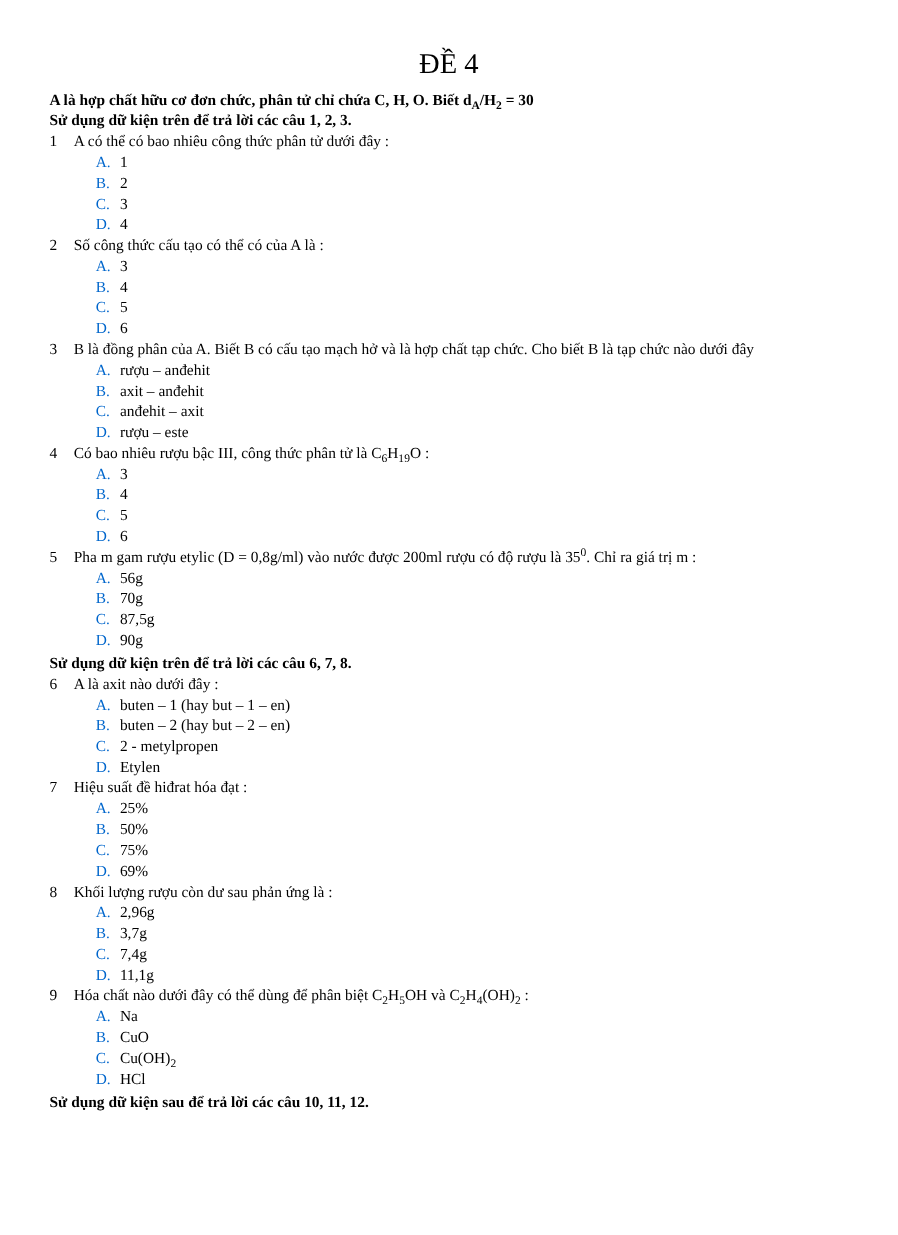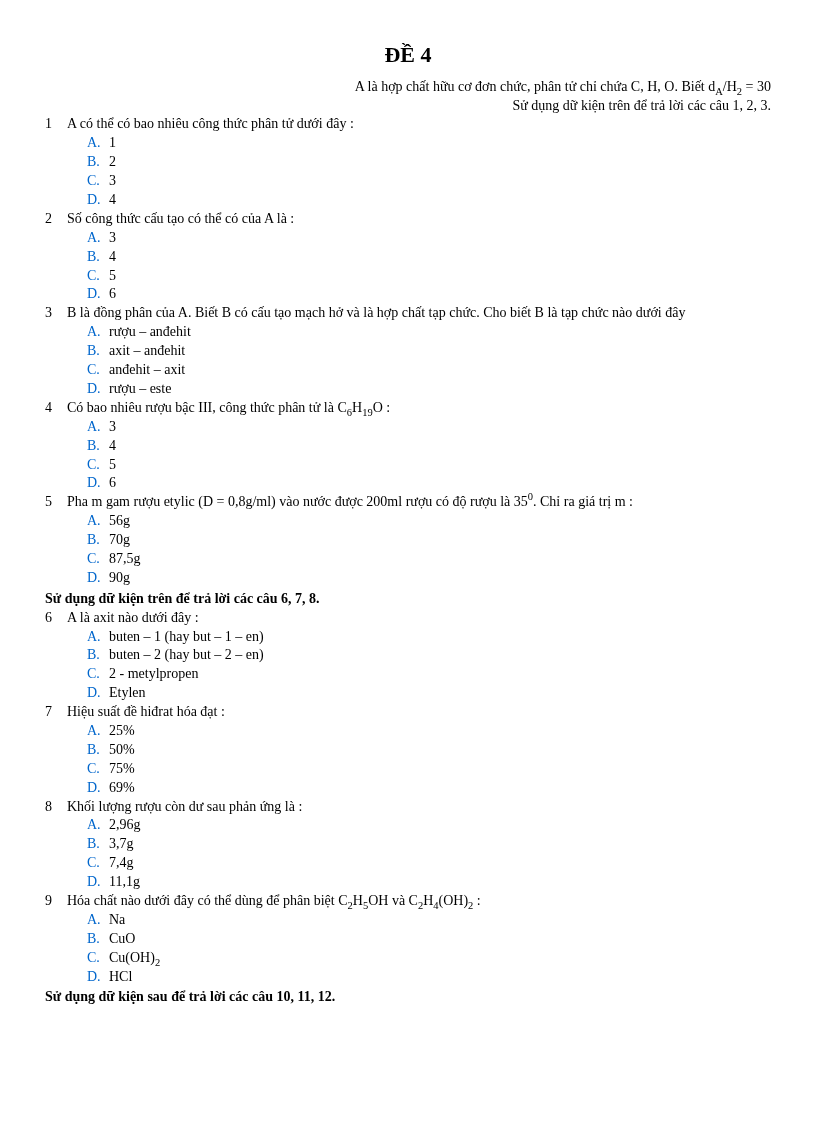--- a/index.html
+++ b/index.html
@@ -8,28 +8,27 @@
     line-height: 1.35;
     color: #000;
     background: #fff;
     margin: 0;
     padding: 40px 45px;
     width: 816px;
     box-sizing: border-box;
   }
   .title {
     text-align: center;
+    font-weight: normal;
+    font-size: 26px;
+    margin-bottom: 8px;
+  }
+  .intro {
     font-weight: bold;
-    font-size: 22px;
-    margin-bottom: 8px;
-  }
-  .intro {
-    font-weight: normal;
     margin: 0;
-    text-align: right;
   }
   .question-block {
     margin: 0;
   }
   .q-row {
     display: flex;
     align-items: baseline;
   }
   .q-num {
     width: 22px;

